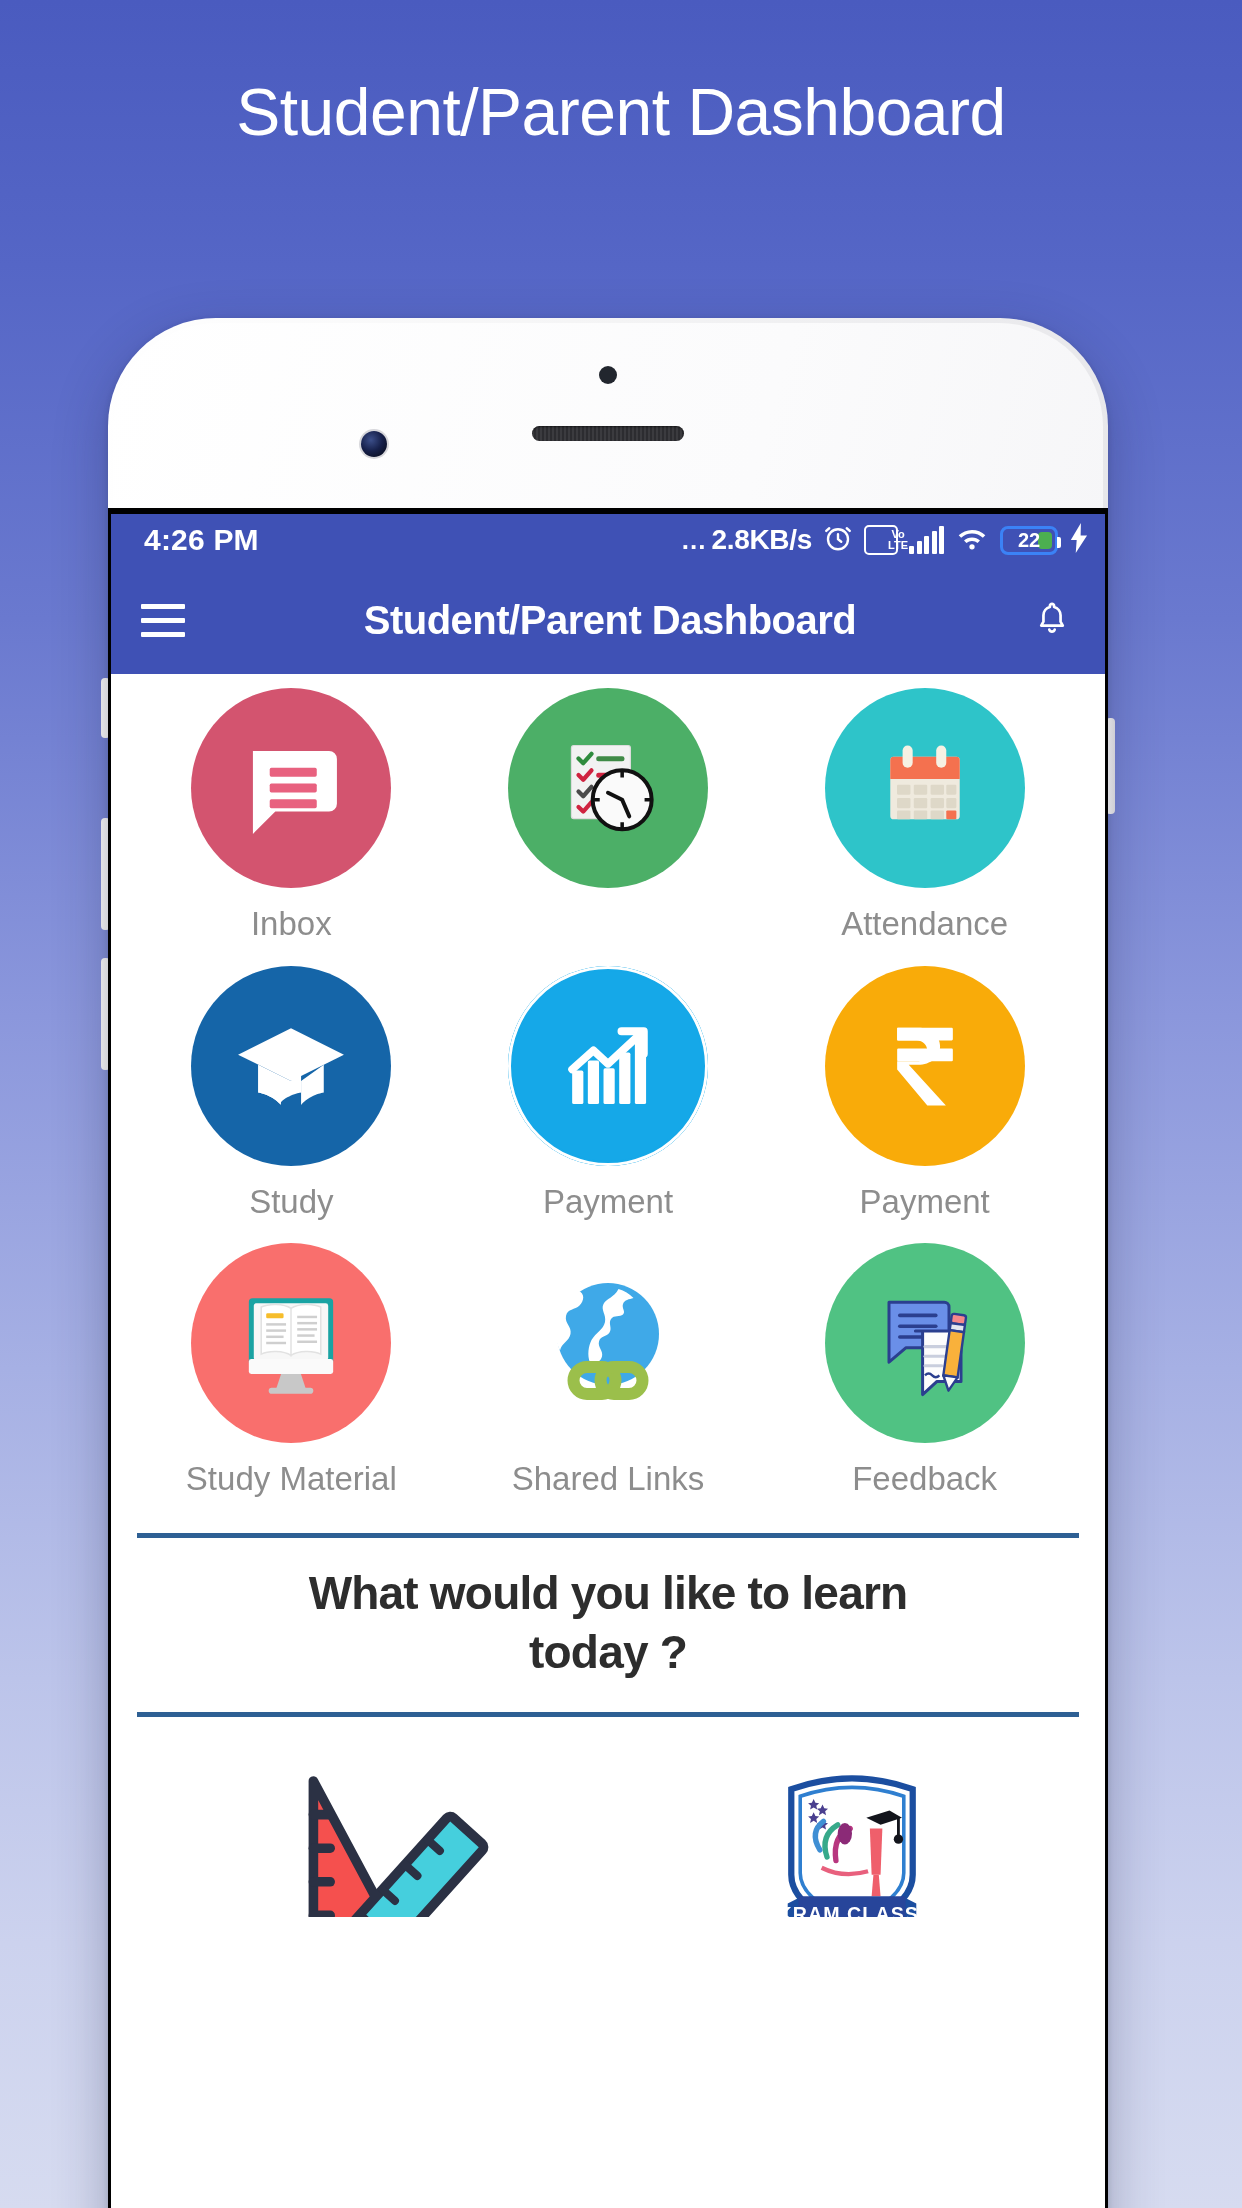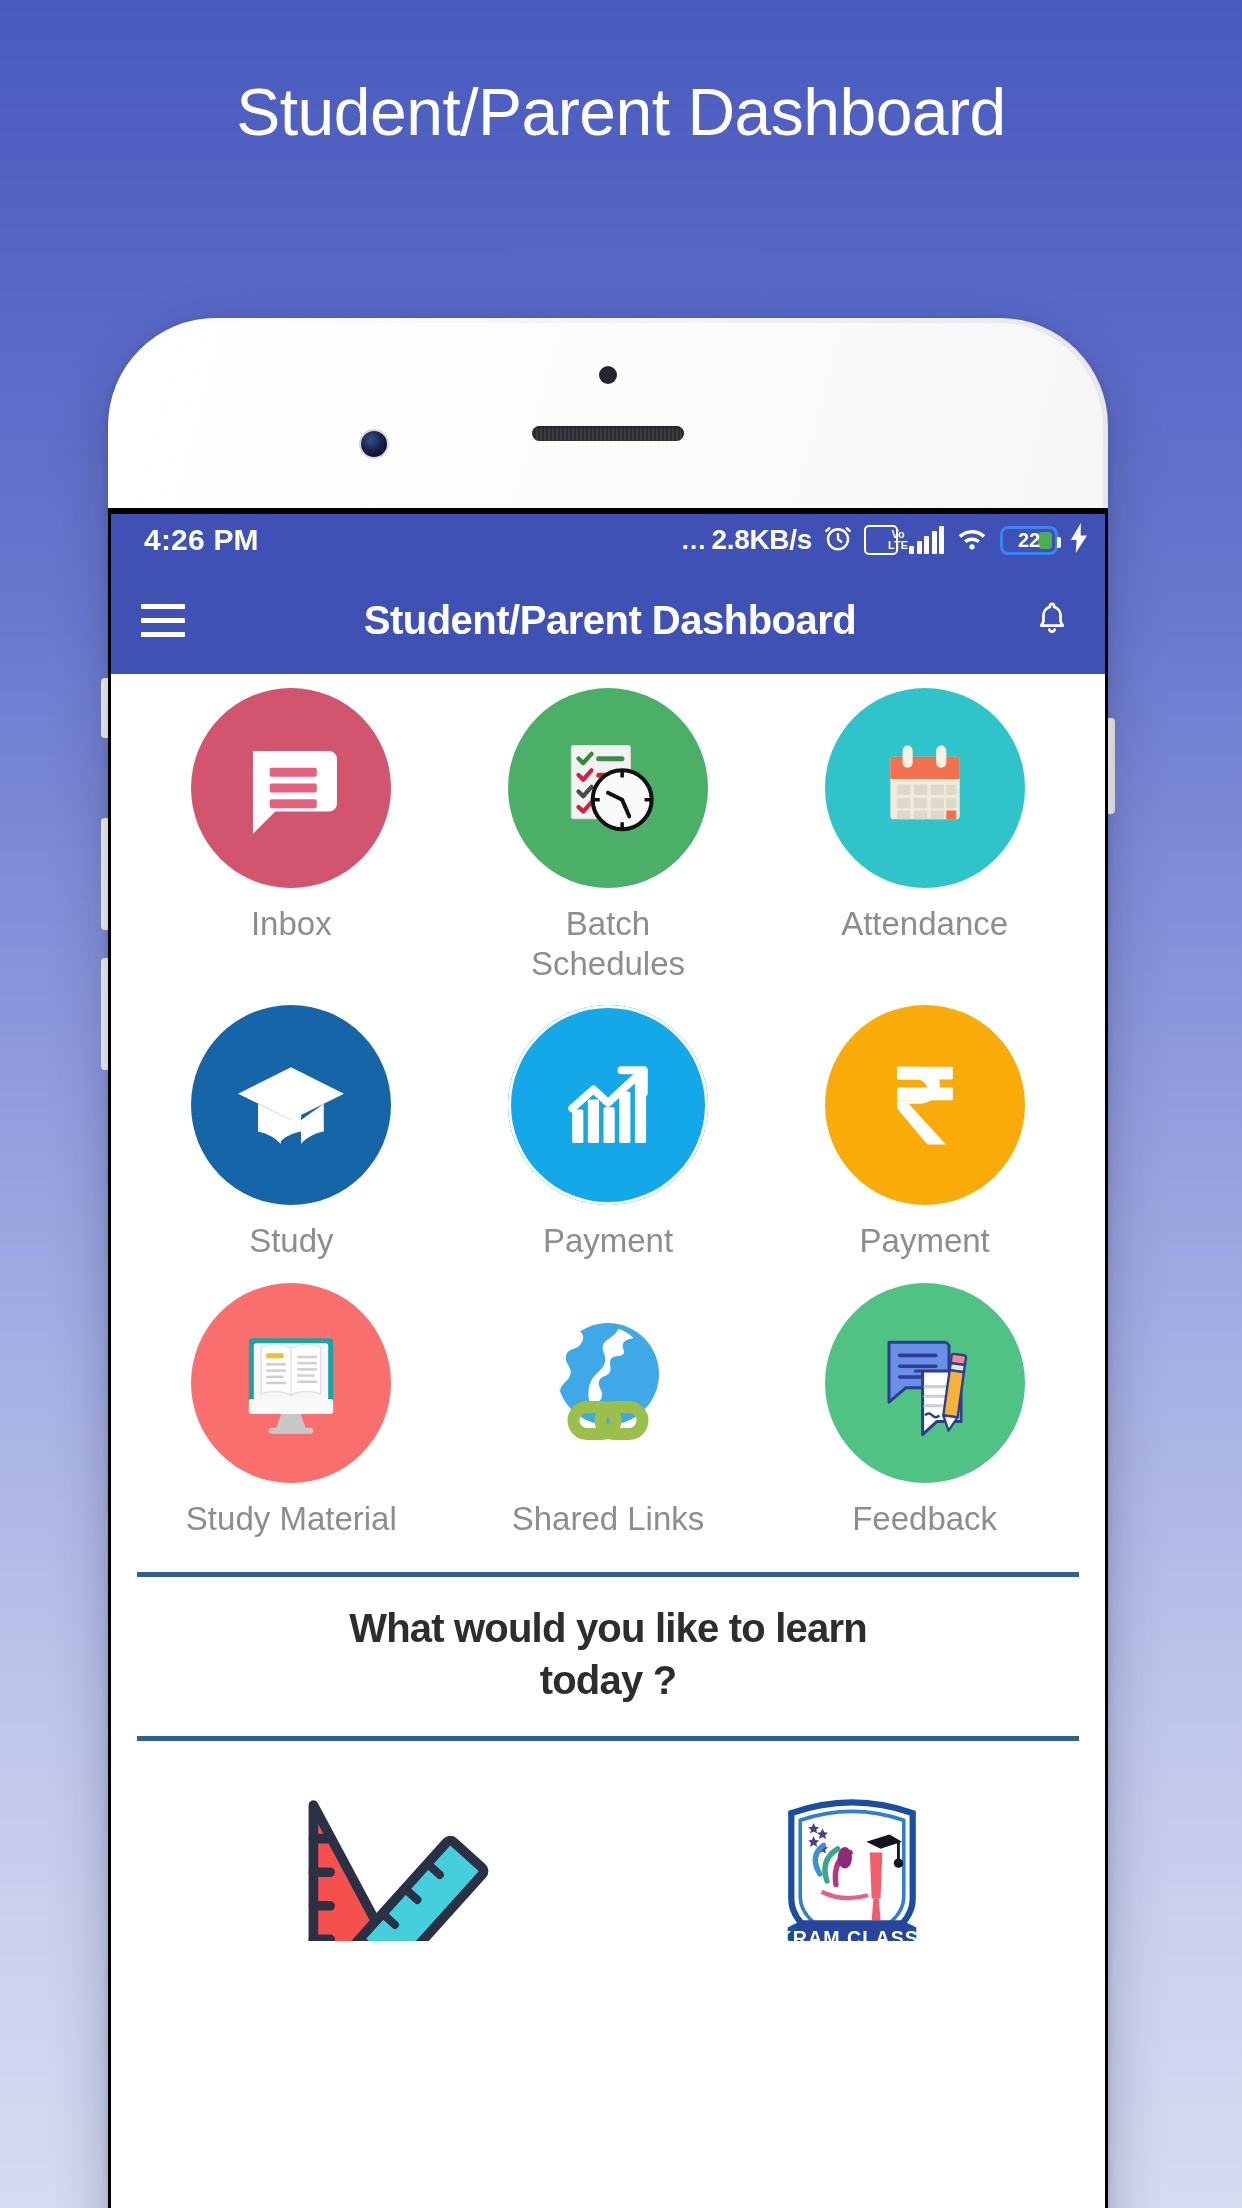--- a/index.html
+++ b/index.html
@@ -235,21 +235,21 @@
 
   
   .prompt-band {
     margin: 22px 26px 0 26px;
     border-top: 5px solid #2e6094;
     border-bottom: 5px solid #2e6094;
     padding: 26px 10px 30px 10px;
     text-align: center;
   }
   .prompt-text {
-    font-size: 40px;
+    font-size: 46px;
     font-weight: 700;
     color: #2d2d2d;
     line-height: 1.28;
     letter-spacing: -0.8px;
   }
 
   
   .promo-row {
     display: flex;
     align-items: flex-start;
@@ -378,22 +378,20 @@
             <path d="M25 66l4 4 7-8" stroke="#cf2340" stroke-width="3.6" fill="none" stroke-linecap="round" stroke-linejoin="round"></path>
             <rect x="40" y="23" width="24" height="4.4" rx="2" fill="#3f8a46"></rect>
             <rect x="40" y="37" width="24" height="4.4" rx="2" fill="#cf2340"></rect>
             <rect x="40" y="51" width="24" height="4.4" rx="2" fill="#4a4a4a"></rect>
             <rect x="40" y="64" width="24" height="4.4" rx="2" fill="#cf2340"></rect>
             <circle cx="62" cy="60" r="25" fill="#fafafa" stroke="#111" stroke-width="3.4"></circle>
             <path d="M62 36v5M62 79v5M38 60h5M81 60h5" stroke="#111" stroke-width="3"></path>
             <path d="M62 60l-12-6M62 60l6 14" stroke="#111" stroke-width="3.4" stroke-linecap="round"></path>
           </svg>
         </div>
-        <div class="tile-label" style="white-space:pre-line">Batch
-Schedules</div>
       </div>
 
       <div class="tile">
         <div class="tile-icon" style="background:#2ec4c9">
           <svg width="112" height="112" viewBox="0 0 100 100">
             <rect x="19" y="22" width="62" height="56" rx="3" fill="#efeade"></rect>
             <path d="M19 25a3 3 0 0 1 3-3h56a3 3 0 0 1 3 3v17H19V25z" fill="#f4714f"></path>
             <rect x="30" y="12" width="9" height="20" rx="4.5" fill="#f6f1e3"></rect>
             <rect x="60" y="12" width="9" height="20" rx="4.5" fill="#f6f1e3"></rect>
             <g fill="#ded8c8">

